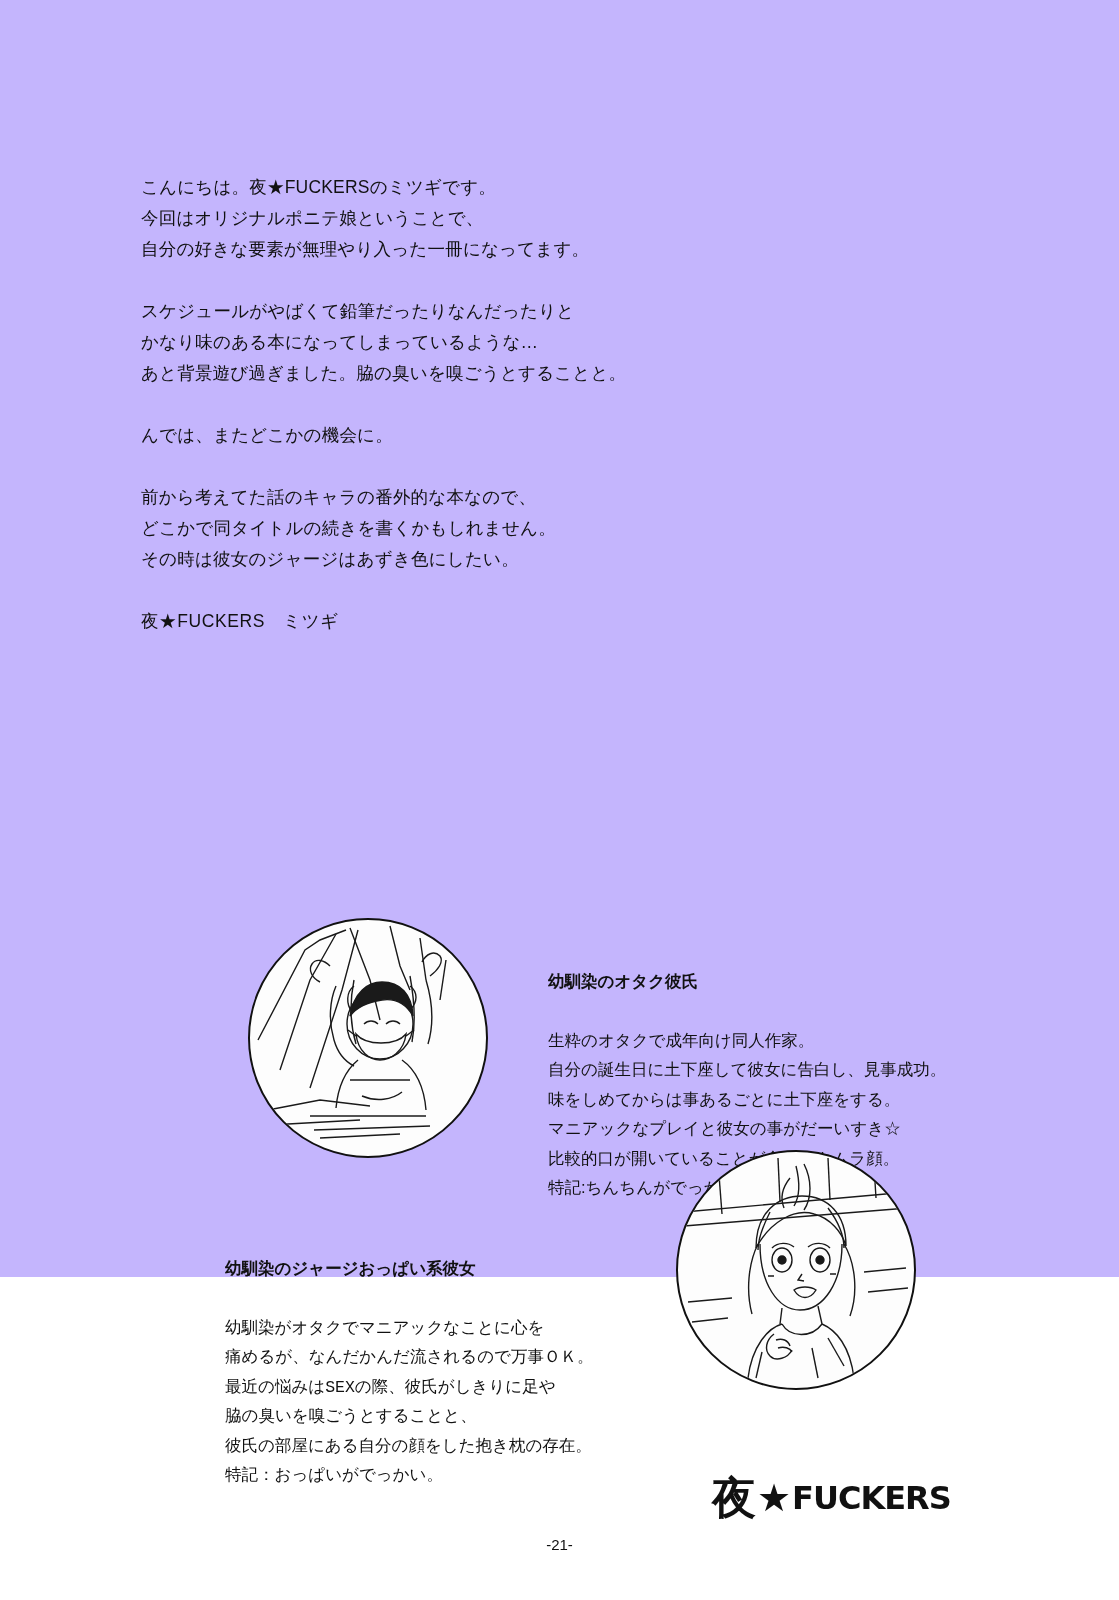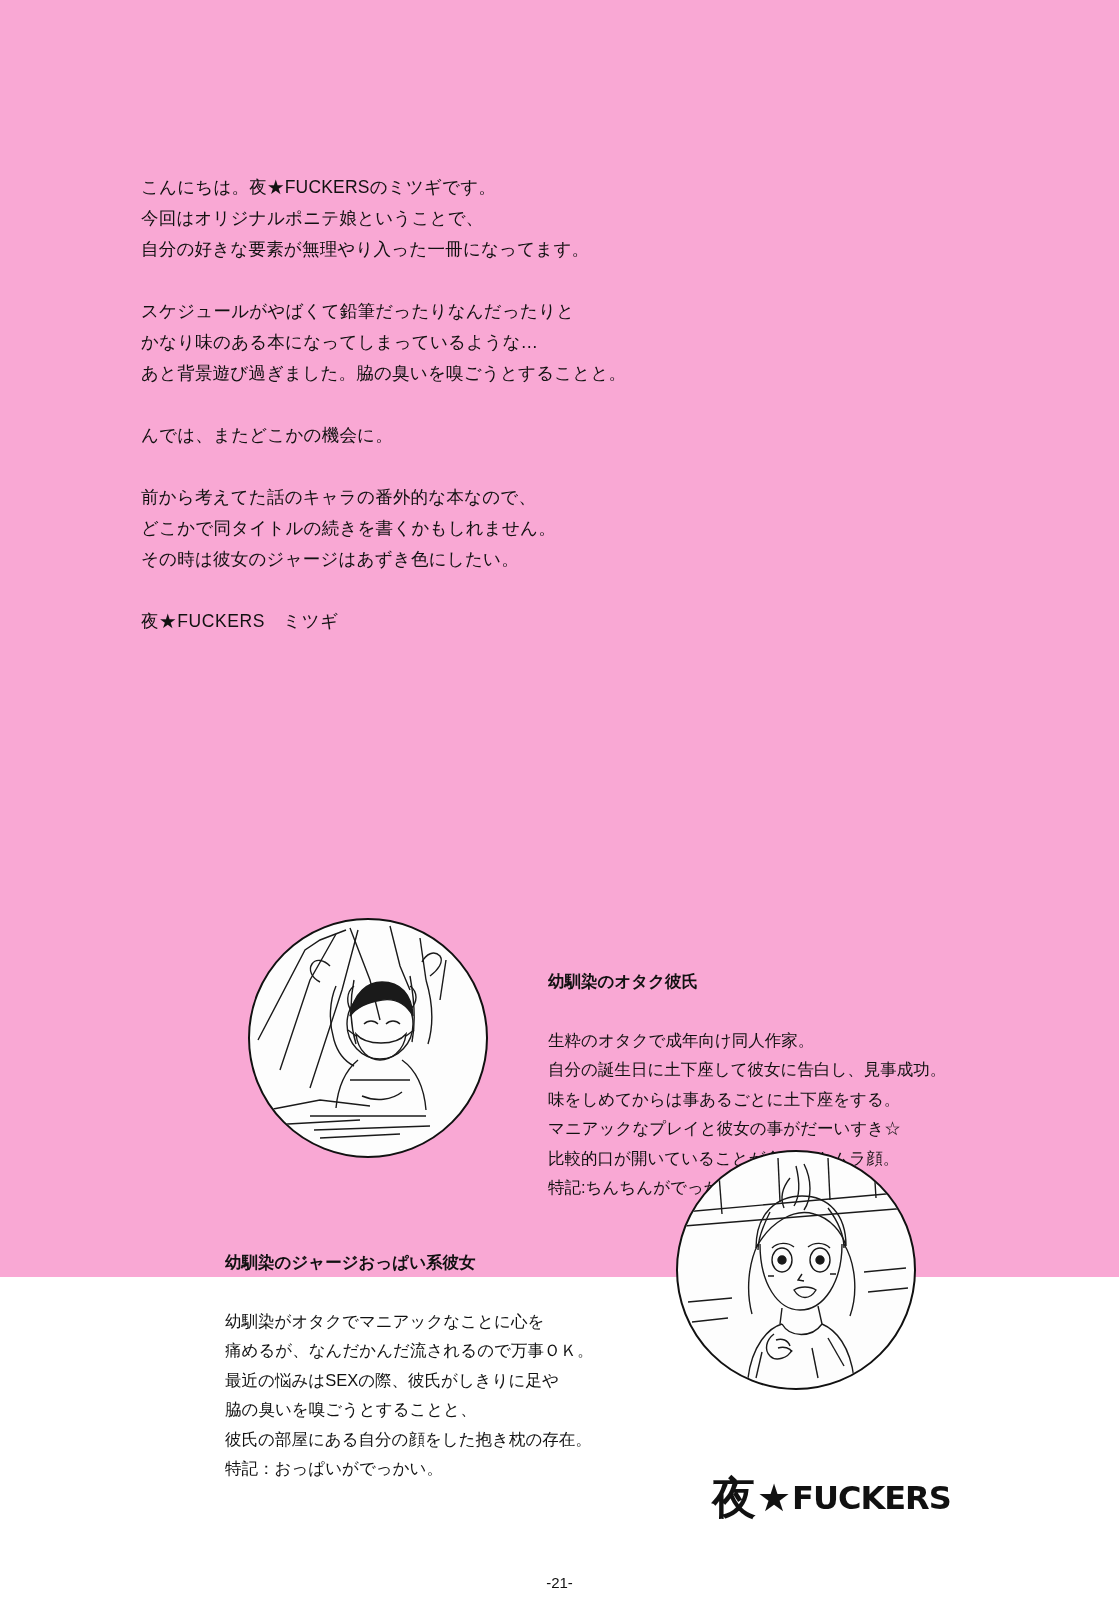--- a/index.html
+++ b/index.html
@@ -13,21 +13,21 @@
     position: relative;
     font-family: "Liberation Sans", sans-serif;
     color: #1a1a1a;
     overflow: hidden;
   }
   .page {
     position: absolute;
     left: 0; top: 0;
     width: 1119px;
     height: 1277px;
-    background: #f9a8d4;
+    background: #c4b5fd;
   }
 
   
   .afterword {
     position: absolute;
     left: 141px;
     top: 172px;
     width: 700px;
     font-size: 17.5px;
     line-height: 31px;
@@ -85,22 +85,23 @@
     font-weight: bold;
     display: block;
   }
   .boy-text {
     left: 548px;
     top: 37px;
     width: 520px;
   }
   .girl-text {
     left: 225px;
-    top: 318px;
+    top: 325px;
     width: 470px;
+    font-family: Liberation Mono, monospace;
   }
 
   
   .logo {
     position: absolute;
     left: 712px;
     top: 1470px;
     width: 330px;
     height: 56px;
     display: flex;
@@ -126,21 +127,21 @@
     font-weight: bold;
     letter-spacing: -1px;
     line-height: 1;
     color: #111;
   }
 
   
   .page-number {
     position: absolute;
     left: 0;
-    top: 1574px;
+    top: 1536px;
     width: 1119px;
     text-align: center;
     font-size: 15px;
     color: #111;
     font-family: "Liberation Sans", sans-serif;
   }
 </style>
 </head>
 <body>
 

